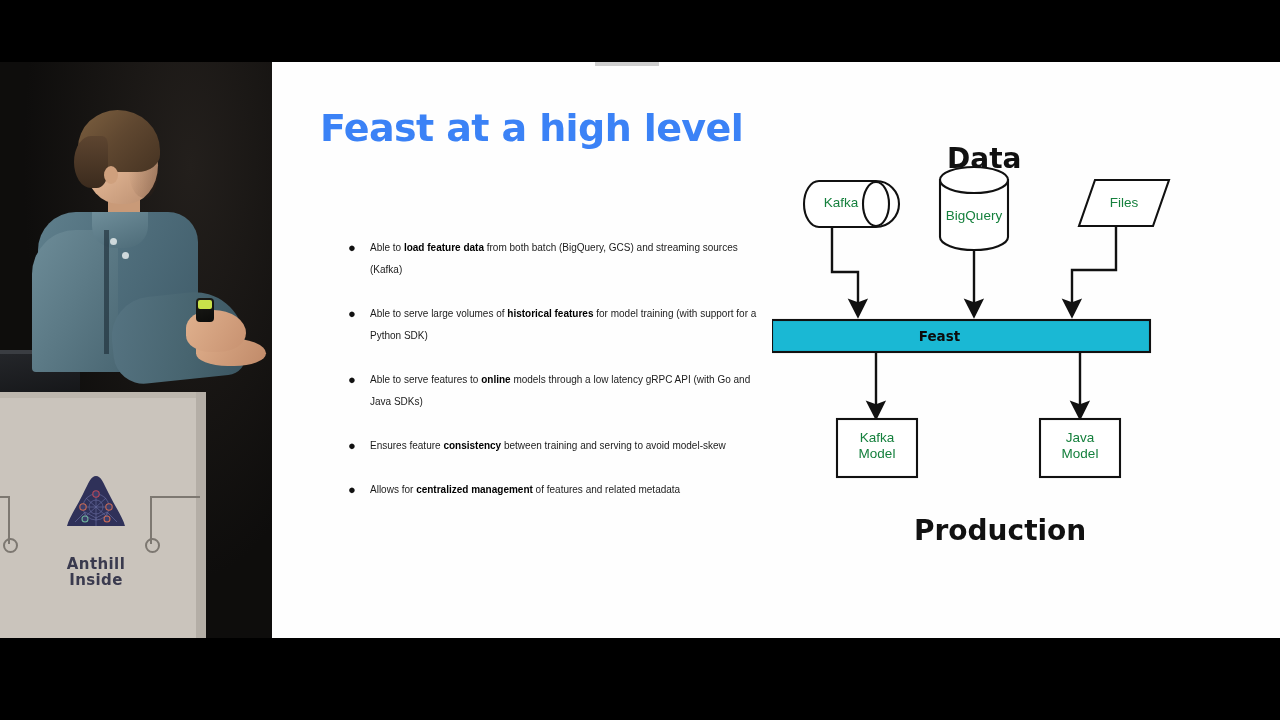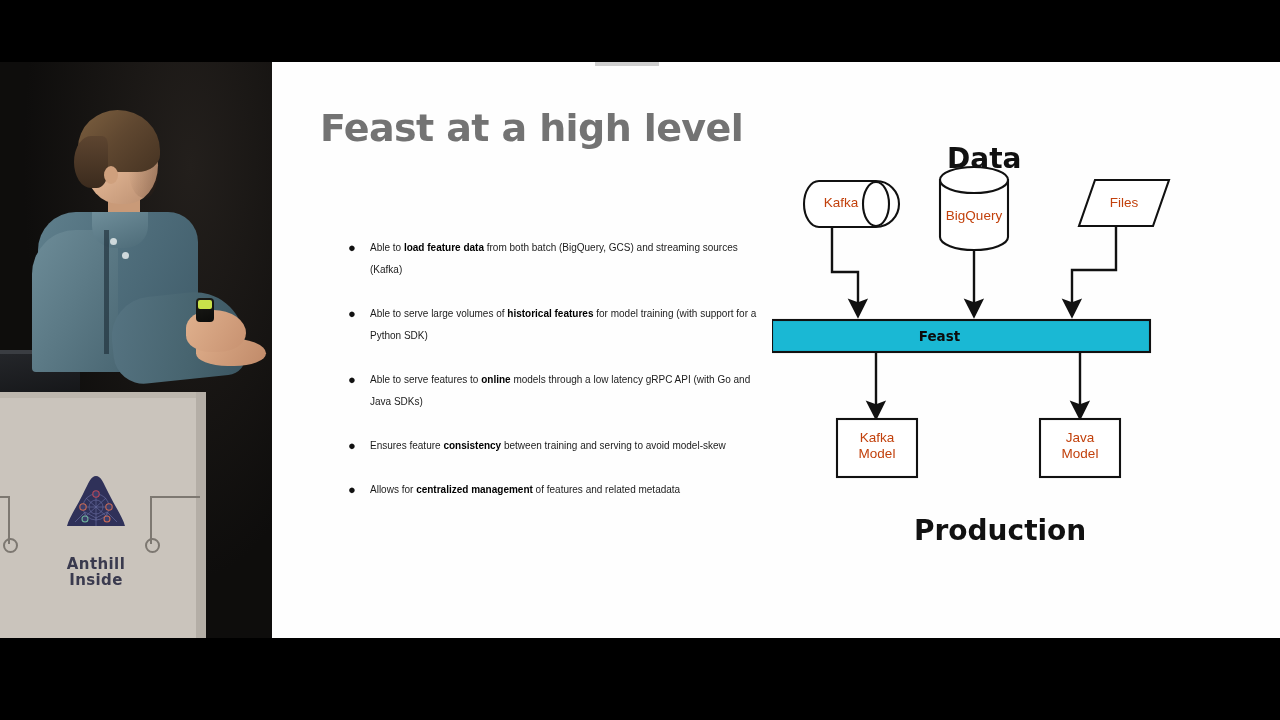--- a/index.html
+++ b/index.html
@@ -59,35 +59,35 @@
         border:2px solid #7d7871;background:transparent;}
   .logo-wrap{position:absolute;left:48px;top:412px;width:96px;height:130px;text-align:center;}
   .logo-mark{width:66px;height:58px;margin:0 auto;}
   .logo-text{margin-top:20px;color:#3a3a4e;font-weight:bold;font-size:15px;line-height:16px;
         letter-spacing:.4px;font-family:"DejaVu Sans",sans-serif;}
 
   
   #slide{position:absolute;left:272px;top:62px;width:1008px;height:576px;background:#fefefe;}
   .top-notch{position:absolute;left:323px;top:0;width:64px;height:4px;background:#cfcfcf;}
 
-  .slide-title{position:absolute;left:48px;top:44px;font-size:38px;font-weight:bold;color:#737373;
+  .slide-title{position:absolute;left:48px;top:44px;font-size:38px;font-weight:bold;color:#3b82f6;
         letter-spacing:-.6px;font-family:"DejaVu Sans",sans-serif;}
 
   .bullets{position:absolute;left:76px;top:175px;width:420px;}
   .bullet{display:flex;margin-bottom:22px;}
   .bullet-dot{width:22px;flex:0 0 22px;font-size:13px;line-height:22px;color:#111;}
   .bullet-text{font-size:10px;line-height:22px;color:#1b1b1b;font-family:"Liberation Sans",sans-serif;}
   .bullet-text b{font-weight:bold;color:#000;}
 
   
   #diagram{position:absolute;left:500px;top:60px;width:470px;height:480px;}
   .dg-label{position:absolute;font-weight:bold;font-size:28px;color:#111;font-family:"DejaVu Sans",sans-serif;}
   .dg-label.data{left:175px;top:20px;}
   .dg-label.production{left:142px;top:392px;}
-  .node-text{position:absolute;font-size:13.5px;color:#c2410c;text-align:center;
+  .node-text{position:absolute;font-size:13.5px;color:#15803d;text-align:center;
         font-family:"Liberation Sans",sans-serif;line-height:16px;}
   .feast-text{position:absolute;left:0;top:248px;width:470px;text-align:center;font-weight:bold;
         font-size:13.5px;color:#0c0c0c;font-family:"DejaVu Sans",sans-serif;}
 </style>
 </head>
 <body>
 
 <div id="stage">
 
   <div id="video-pane">

